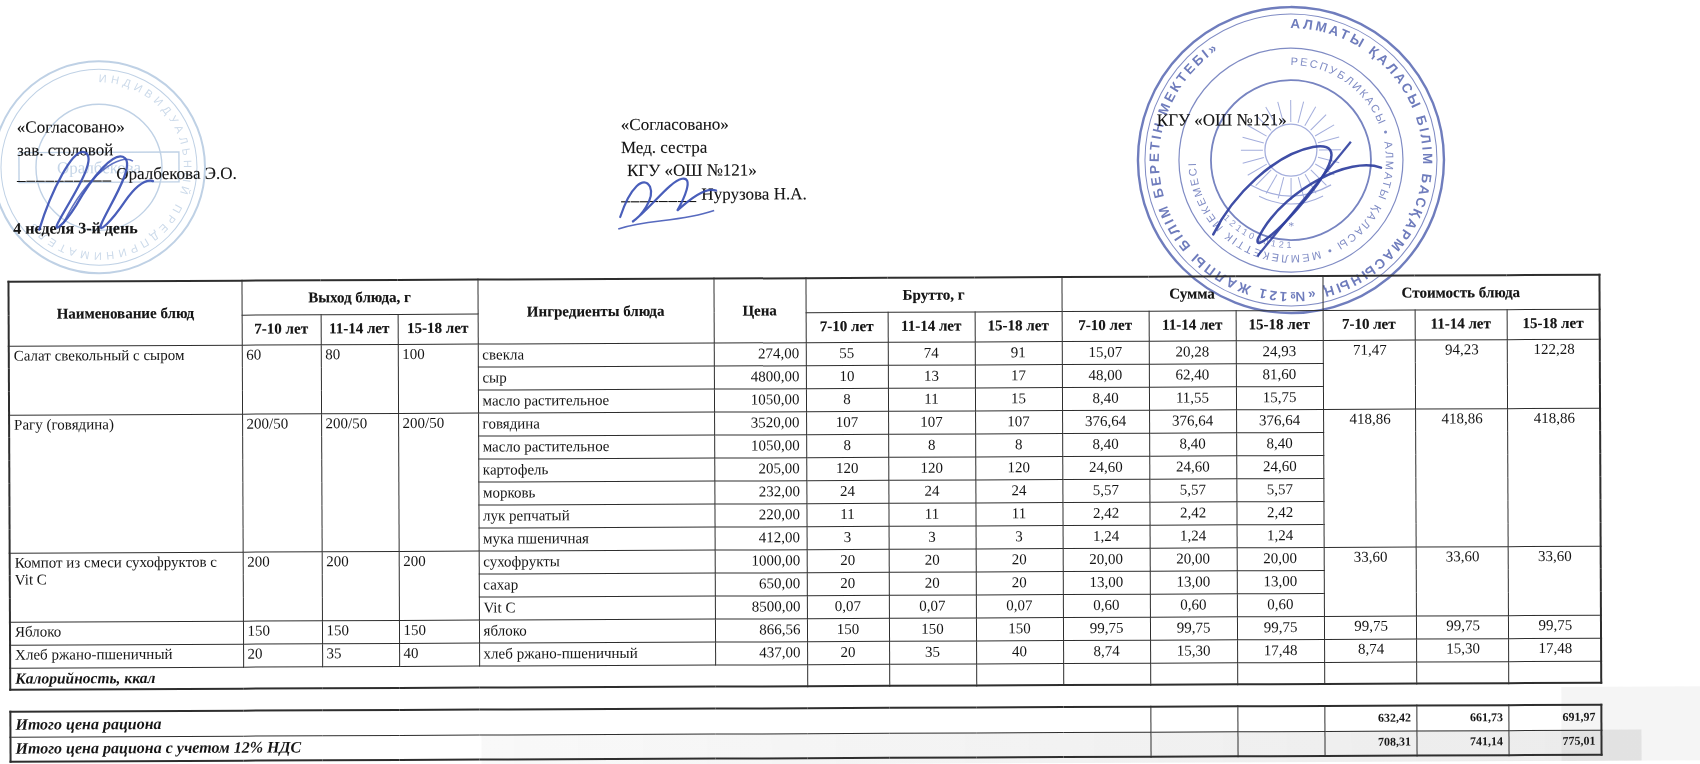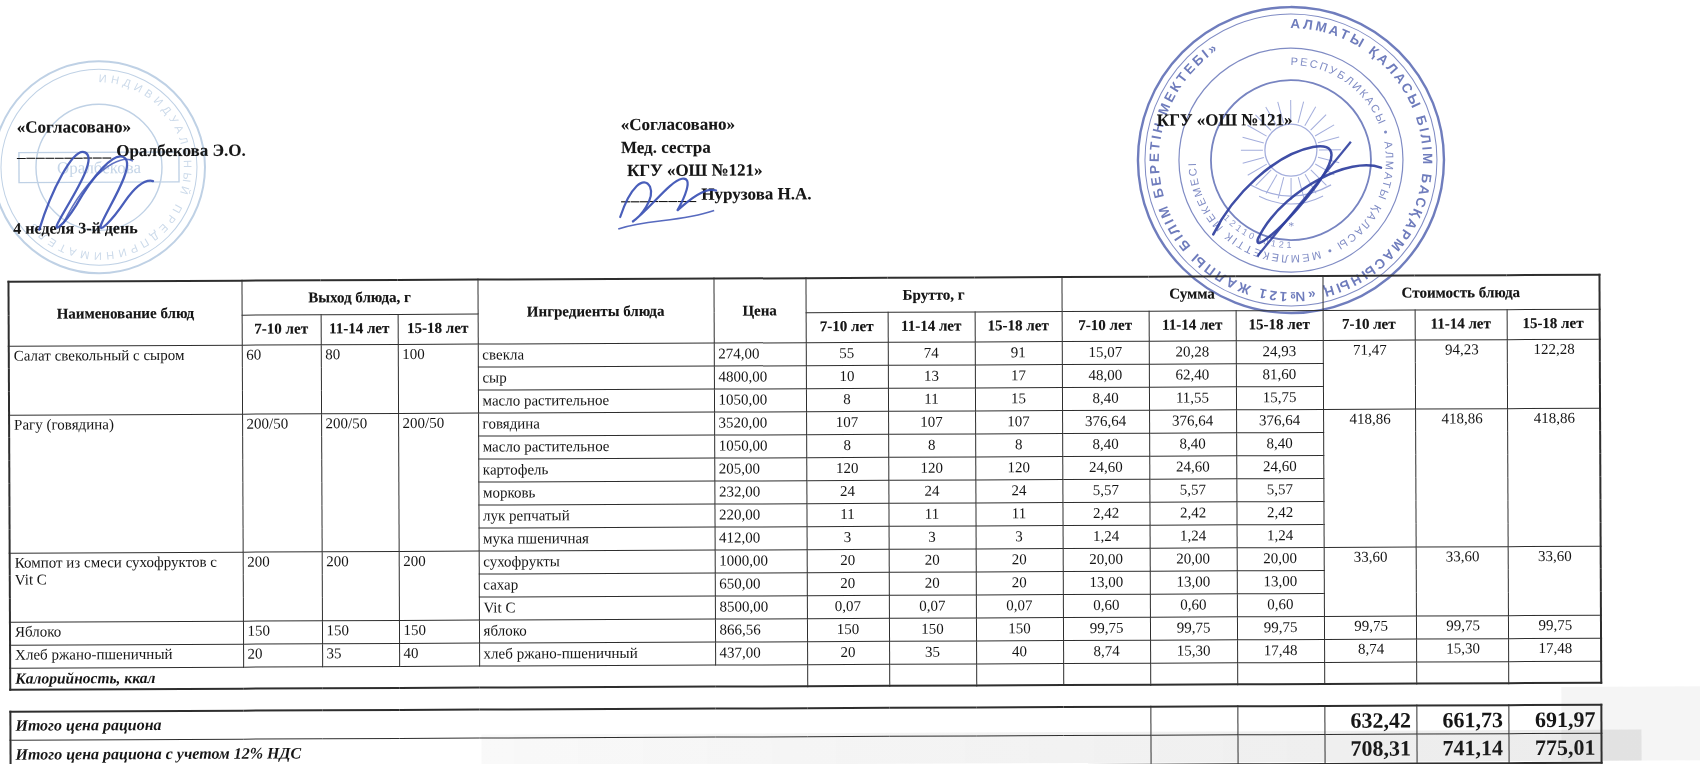--- a/index.html
+++ b/index.html
@@ -7,48 +7,48 @@
     width:1700px;height:764px;overflow:hidden;position:relative;
     background:#ffffff;
     font-family:"Liberation Serif","DejaVu Serif",serif;
     color:#161616;
   }
   .sheet{
     position:absolute;left:0;top:0;width:1700px;height:764px;
     transform:rotate(-0.25deg);transform-origin:850px 400px;
   }
   
-  .approval{position:absolute;font-weight:bold;font-size:17px;line-height:23px;white-space:nowrap;
+  .approval{position:absolute;font-weight:normal;font-size:17px;line-height:23px;white-space:nowrap;
     text-shadow:0.2px 0.2px 0 rgba(0,0,0,0.35);}
   .approval .sign-row{margin-top:1px;}
   .sign-line{letter-spacing:1px;}
   .day-label{position:absolute;left:14px;top:216px;font-weight:bold;font-size:16px;
     text-shadow:0.2px 0.2px 0 rgba(0,0,0,0.35);}
   
   .grid{border-collapse:collapse;table-layout:fixed;position:absolute;left:8px;
     font-size:15px;line-height:1.15;background:transparent;}
   .grid,.grid th,.grid td{border:1px solid #2e2e2e;}
   .grid{border-width:2px;}
   .grid th,.grid td{padding:1px 4px;overflow:hidden;}
   #menu-table{top:277px;width:1591px;}
   #totals-table{top:707px;width:1591px;}
   thead th{font-weight:bold;text-align:center;vertical-align:middle;
     text-shadow:0.2px 0.2px 0 rgba(0,0,0,0.4);}
   tr.h1{height:34px;} tr.h2{height:30px;}
   tr.ing-row{height:23px;} tr.cal-row{height:22px;}
   td.dish-name{vertical-align:top;text-align:left;}
   td.out{vertical-align:top;text-align:left;}
   td.ingr{text-align:left;}
-  td.price{padding-right:6px;}
+  td.price{text-align:right;padding-right:6px;}
   td.num{text-align:center;}
   td.cost{vertical-align:top;text-align:center;padding-left:6px;}
   td.cal-label{font-weight:bold;font-style:italic;text-align:left;font-size:15.5px;}
   tr.total-row{height:25px;}
   td.total-label{font-weight:bold;font-style:italic;text-align:left;font-size:16px;}
-  td.total-val{font-weight:bold;text-align:right;padding-right:5px;font-size:22px;}
+  td.total-val{font-weight:bold;text-align:right;padding-right:5px;font-size:12px;}
   
   .stamp{position:absolute;pointer-events:none;mix-blend-mode:multiply;}
   .signature{position:absolute;pointer-events:none;}
   .scan-noise{position:absolute;pointer-events:none;}
   #noise-bottom{left:480px;top:733px;width:1160px;height:31px;
     background:linear-gradient(90deg,rgba(60,60,60,0.03),rgba(60,60,60,0.10));}
   #noise-corner{left:1560px;top:690px;width:140px;height:74px;
     background:rgba(60,60,60,0.05);}
 </style>
 </head>
@@ -123,20 +123,21 @@
           <line x1="187.0459231360939" y1="142.75306673712942" x2="208.2962913144534" y2="137.05904774487396" stroke-width="1"></line>
         </g>
       <path d="M120 185 q 40 22 80 0" stroke-width="1.3"></path>
       <path d="M128 196 q 32 16 64 0" stroke-width="1"></path>
     </g>
     <text x="160" y="230" text-anchor="middle" font-size="12" fill="#4254a8" opacity="0.8">*</text>
   </svg>
 
   <div class="approval" style="left:18px;top:112px;">
     <div>«Согласовано»</div>
+    <div>зав. столовой</div>
     <div class="sign-row">
       <span class="sign-line">__________</span>
       <span>Оралбекова Э.О.</span>
     </div>
   </div>
 
   <div class="approval" style="left:622px;top:112px;">
     <div>«Согласовано»</div>
     <div>Мед. сестра</div>
     <div style="padding-left:6px;">КГУ «ОШ №121»</div>

